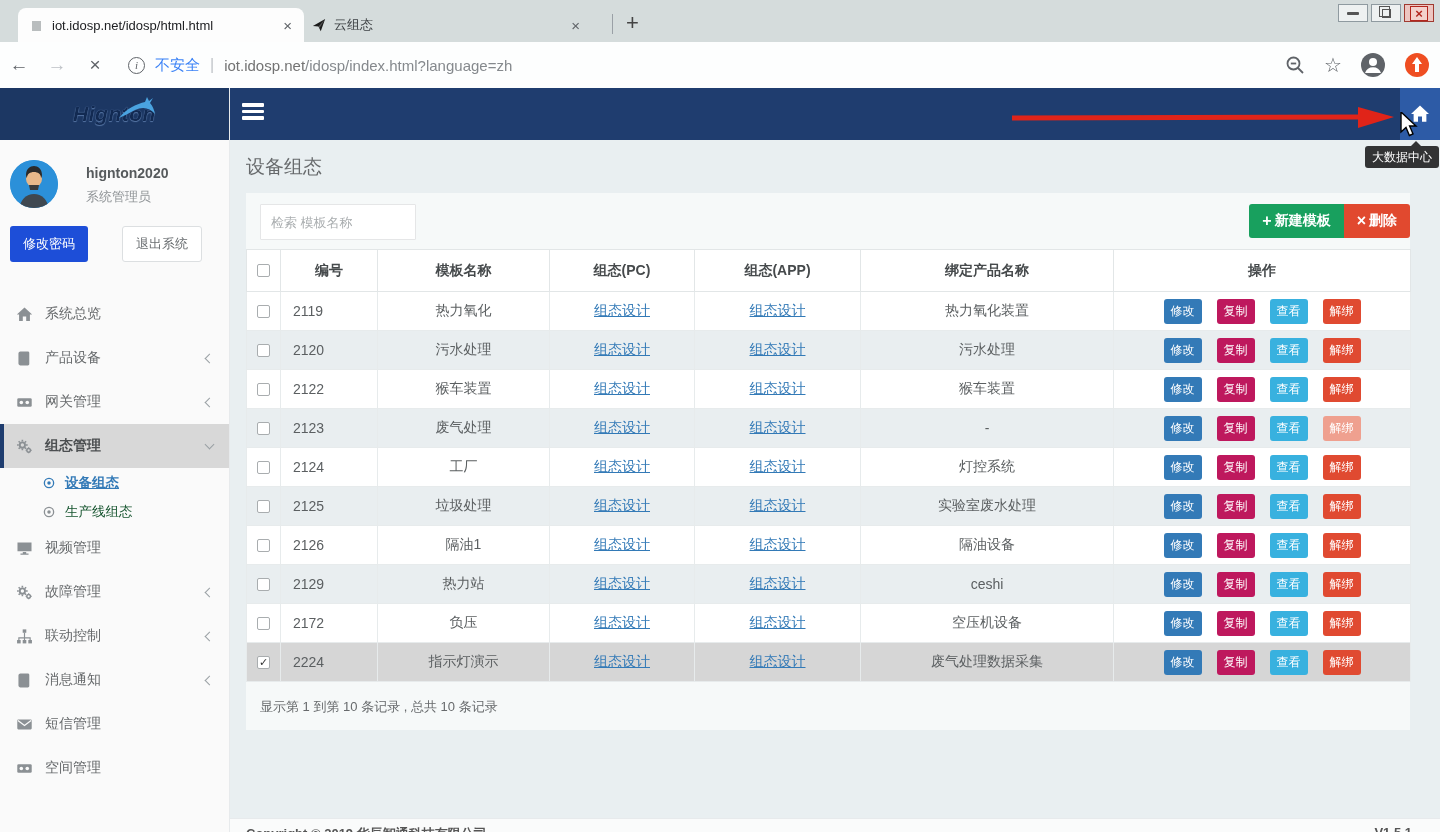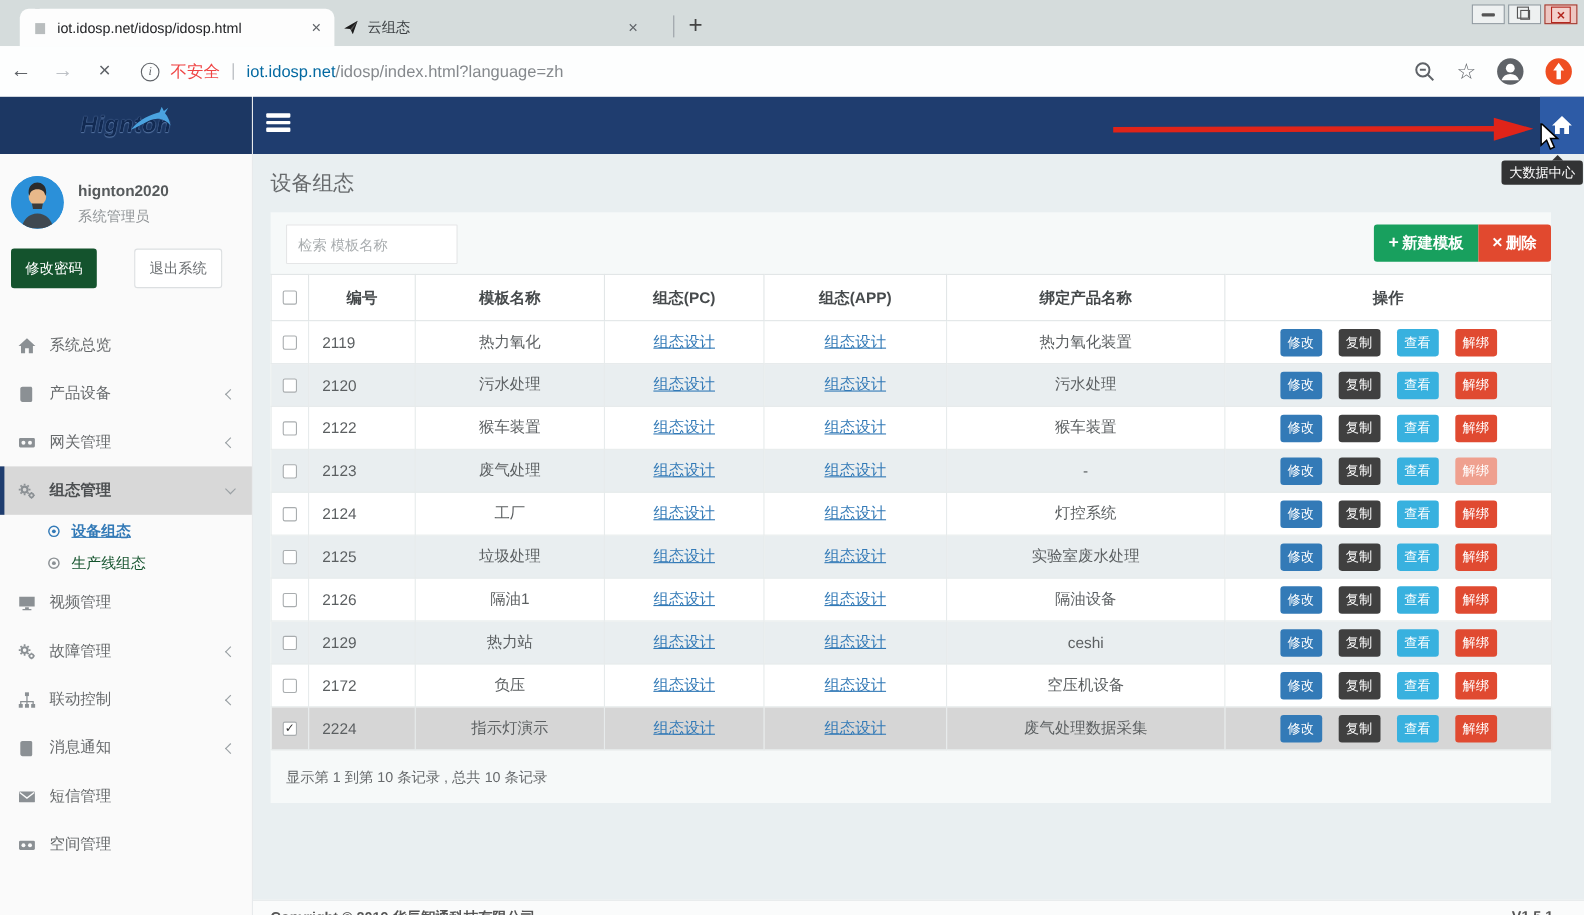--- a/index.html
+++ b/index.html
@@ -27,48 +27,48 @@
   .tab-divider { position:absolute; left:612px; top:14px; width:1px; height:20px; background:#9aa0a6; }
   .newtab-btn { position:absolute; left:626px; top:8px; font-size:22px; color:#444; line-height:30px; }
   .tab-dot { position:absolute; left:32px; top:8px; width:4px; height:4px; background:#9aa0a6; }
 
   .addressbar { position:absolute; left:0; top:42px; width:1440px; height:46px; background:#fdfefe; display:flex; align-items:center; }
   .nav-ic { width:38px; text-align:center; font-size:19px; color:#5f6368; }
   .nav-ic.disabled { color:#bdc1c6; }
   .url-box { display:flex; align-items:center; margin-left:14px; flex:1; font-size:15px; }
   .info-ic { width:17px; height:17px; border:1.5px solid #5f6368; border-radius:50%; color:#5f6368; font-size:11px;
              display:flex; align-items:center; justify-content:center; font-family:"Liberation Serif",serif; font-style:italic; margin-right:10px; }
-  .url-warn { color:#ef4444; }
+  .url-warn { color:#3b82f6; }
   .url-sep { color:#c0c4c8; margin:0 10px; font-size:16px; }
-  .url-host { color:#0369a1; }
+  .url-host { color:#737373; }
   .url-path { color:#85898d; }
   .bar-right { display:flex; align-items:center; margin-right:10px; }
   .bar-right > div { margin-left:18px; }
   .star-ic { font-size:20px; color:#5f6368; }
   .avatar-ic svg, .zoom-ic svg, .rocket-ic svg { display:block; }
 
   
   .navbar { position:absolute; left:230px; top:88px; width:1210px; height:52px; background:#1f3d6f; }
   .hamburger { position:absolute; left:12px; top:15px; width:24px; display:flex; flex-direction:column; gap:3px; }
   .hamburger span { display:block; width:22px; height:3.5px; background:#fff; border-radius:1px; }
   .home-btn { position:absolute; right:0; top:0; width:40px; height:52px; background:#2d5ba6; display:flex; align-items:center; justify-content:center; }
   .home-btn svg { width:20px; height:20px; fill:#fff; }
 
   
   .sidebar { position:absolute; left:0; top:88px; width:230px; height:744px; background:#fafafa; border-right:1px solid #e7eaec; }
   .side-logo { height:52px; background:#1c3763; display:flex; align-items:center; justify-content:center; position:relative; }
   .logo-text { font-size:21px; font-weight:bold; font-style:italic; color:#122a52; text-shadow:0 0 1px #6f8fc0, 0 1px 1px #52719f; letter-spacing:.5px; }
   .logo-deer { position:absolute; right:72px; top:6px; }
   .user-block { display:flex; padding:20px 10px 0 10px; }
   .user-avatar { width:48px; height:48px; border-radius:50%; background:#2b90d9; overflow:hidden; position:relative; flex:0 0 auto; }
-  .user-meta { margin-left:13px; padding-top:5px; }
+  .user-meta { margin-left:28px; padding-top:5px; }
   .user-name { font-size:14px; font-weight:bold; color:#565a5c; }
   .user-role { font-size:13px; color:#909497; margin-top:7px; }
   .user-btns { display:flex; padding:18px 10px 0 10px; }
-  .btn-pwd { background:#14532d; color:#fff; border:none; font-size:13px; padding:8px 13px; border-radius:3px; }
+  .btn-pwd { background:#1d4ed8; color:#fff; border:none; font-size:13px; padding:8px 13px; border-radius:3px; }
   .btn-logout { background:#fff; color:#6a6e71; border:1px solid #dcdfe1; font-size:13px; padding:8px 13px; border-radius:3px; margin-left:34px; }
   .menu { margin-top:30px; }
   .menu-item { height:44px; display:flex; align-items:center; padding:0 16px; font-size:14px; color:#676a6c; position:relative; }
   .menu-item .mi-icon { width:17px; height:17px; color:#8b9094; margin-right:12px; flex:0 0 auto; }
   .menu-item .mi-icon svg { width:100%; height:100%; }
   .menu-item.active { background:#d8d8d8; border-left:4px solid #1f3d6f; padding-left:12px; color:#4c4f51; font-weight:bold; }
   .chev { width:7px; height:7px; border-right:1.6px solid #9aa0a4; border-bottom:1.6px solid #9aa0a4; margin-left:auto; }
   .chev.left { transform:rotate(135deg); }
   .chev.down { transform:rotate(45deg); margin-top:-3px; }
   .submenu-item { height:29px; display:flex; align-items:center; padding-left:42px; font-size:13.5px; color:#14532d; }
@@ -93,21 +93,21 @@
   .grid th { font-size:14px; color:#464a4c; font-weight:bold; border:1px solid #e2e6e7; height:42px; background:#fff; }
   .grid td { font-size:14px; color:#5b5f61; border:1px solid #e7ebec; height:39px; text-align:center; }
   .grid tr:nth-child(even) td { background:#e9eef0; }
   .grid tr.selected td { background:#d6d6d6; }
   .grid td.cell-id { text-align:left; padding-left:12px; }
   .grid a { color:#337ab7; text-decoration:underline; }
   .cb { width:13px; height:13px; border:1px solid #a9adaf; background:#fff; border-radius:2px; margin:0 auto; font-size:11px; line-height:11px; color:#333; text-align:center; }
   .actions { display:flex; justify-content:center; gap:15px; }
   .abtn { border:none; color:#fff; font-size:12px; padding:4px 7px; border-radius:3px; white-space:nowrap; }
   .abtn.edit { background:#337ab7; }
-  .abtn.copy { background:#404040; }
+  .abtn.copy { background:#be185d; }
   .abtn.view { background:#38b1df; }
   .abtn.unbind { background:#e04a31; }
   .abtn.unbind.disabled { background:#efa08f; }
   .record-info { font-size:13px; color:#676a6c; padding:16px 0 14px 0; }
 
   
   .page-footer { position:absolute; left:230px; top:818px; width:1210px; height:14px; background:#fafbfb; border-top:1px solid #e7eaec; overflow:hidden; }
   .page-footer .pf-inner { display:flex; justify-content:space-between; padding:6px 28px 0 16px; font-size:13px; color:#555; font-weight:bold; }
 
   
@@ -119,21 +119,21 @@
 </style>
 </head>
 <body>
 
 <div class="screen">
 
   <div class="tabstrip">
     <div class="tab-dot"></div>
     <div class="tab active">
       <span class="favicon-page"></span>
-      <span class="tab-title">iot.idosp.net/idosp/idosp.html</span>
+      <span class="tab-title">iot.idosp.net/idosp/html.html</span>
       <span class="tab-close">×</span>
     </div>
     <div class="tab inactive">
       <span class="favicon">
         <svg viewBox="0 0 16 16">
             <polygon points="1,9 15,1 10,15 7.4,9.6" fill="#1b1b1b"></polygon>
             <polygon points="7.4,9.6 15,1 8.6,11.5" fill="#555"></polygon>
           </svg>
       </span>
       <span class="tab-title">云组态</span>

